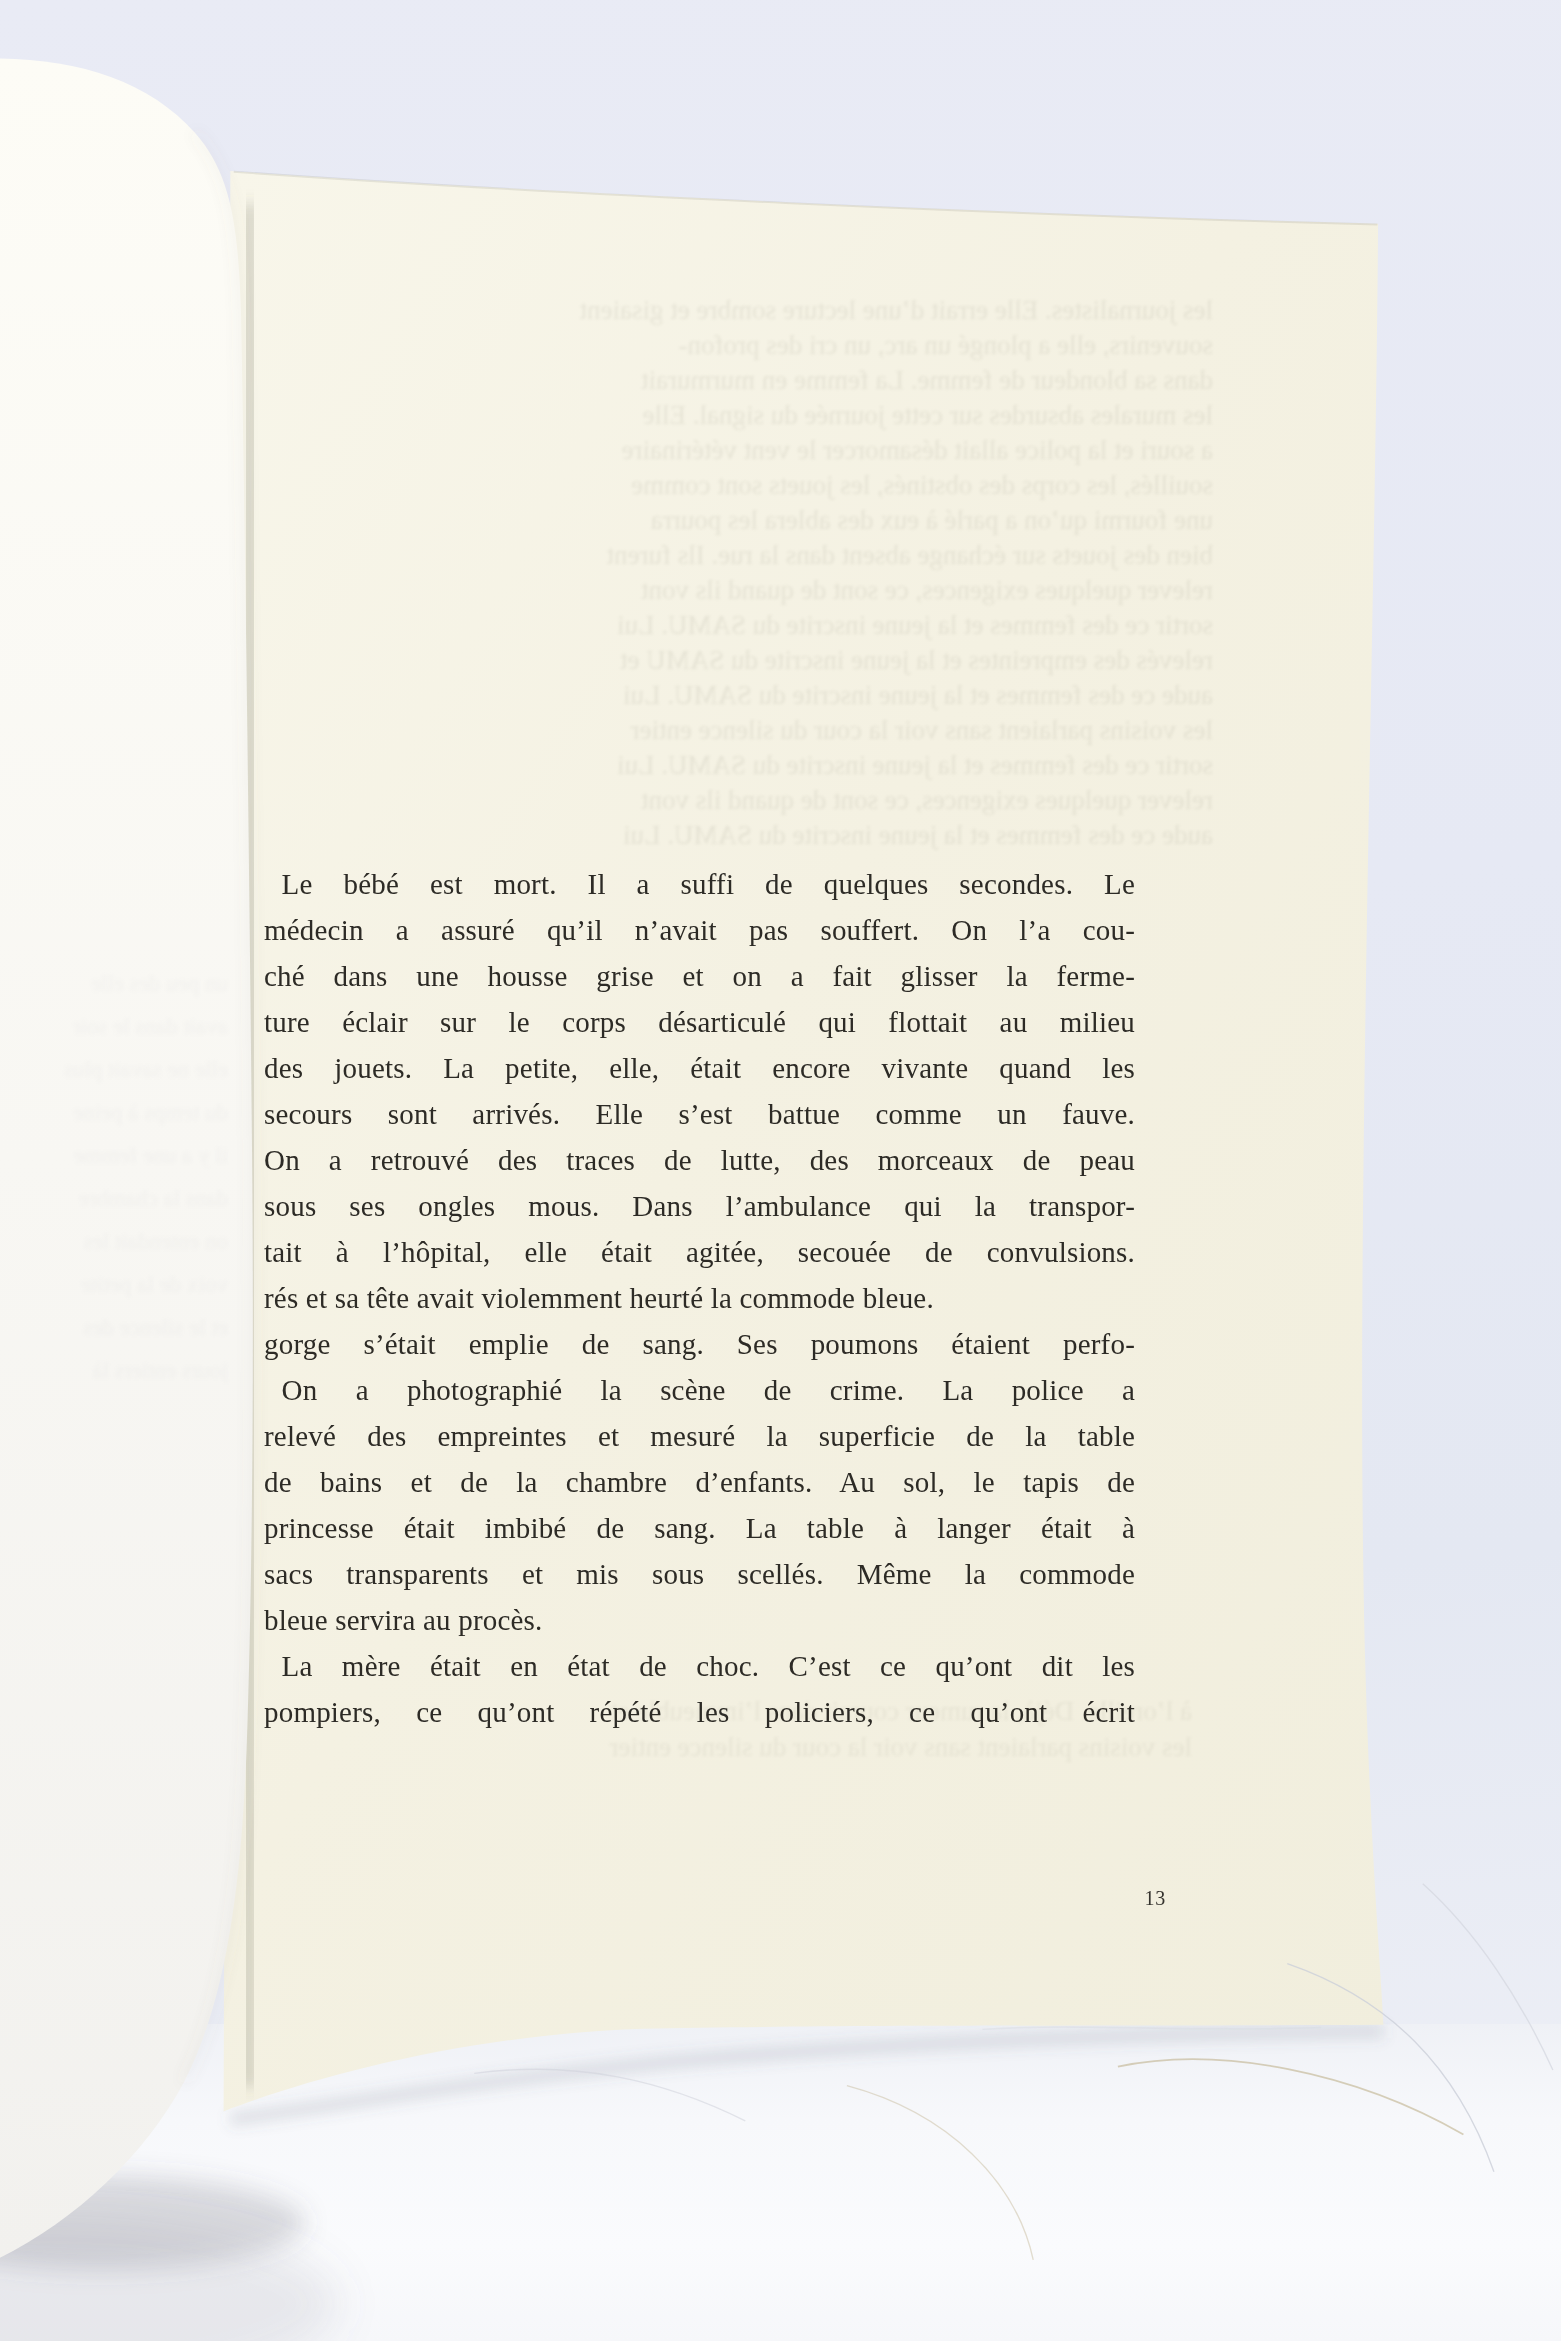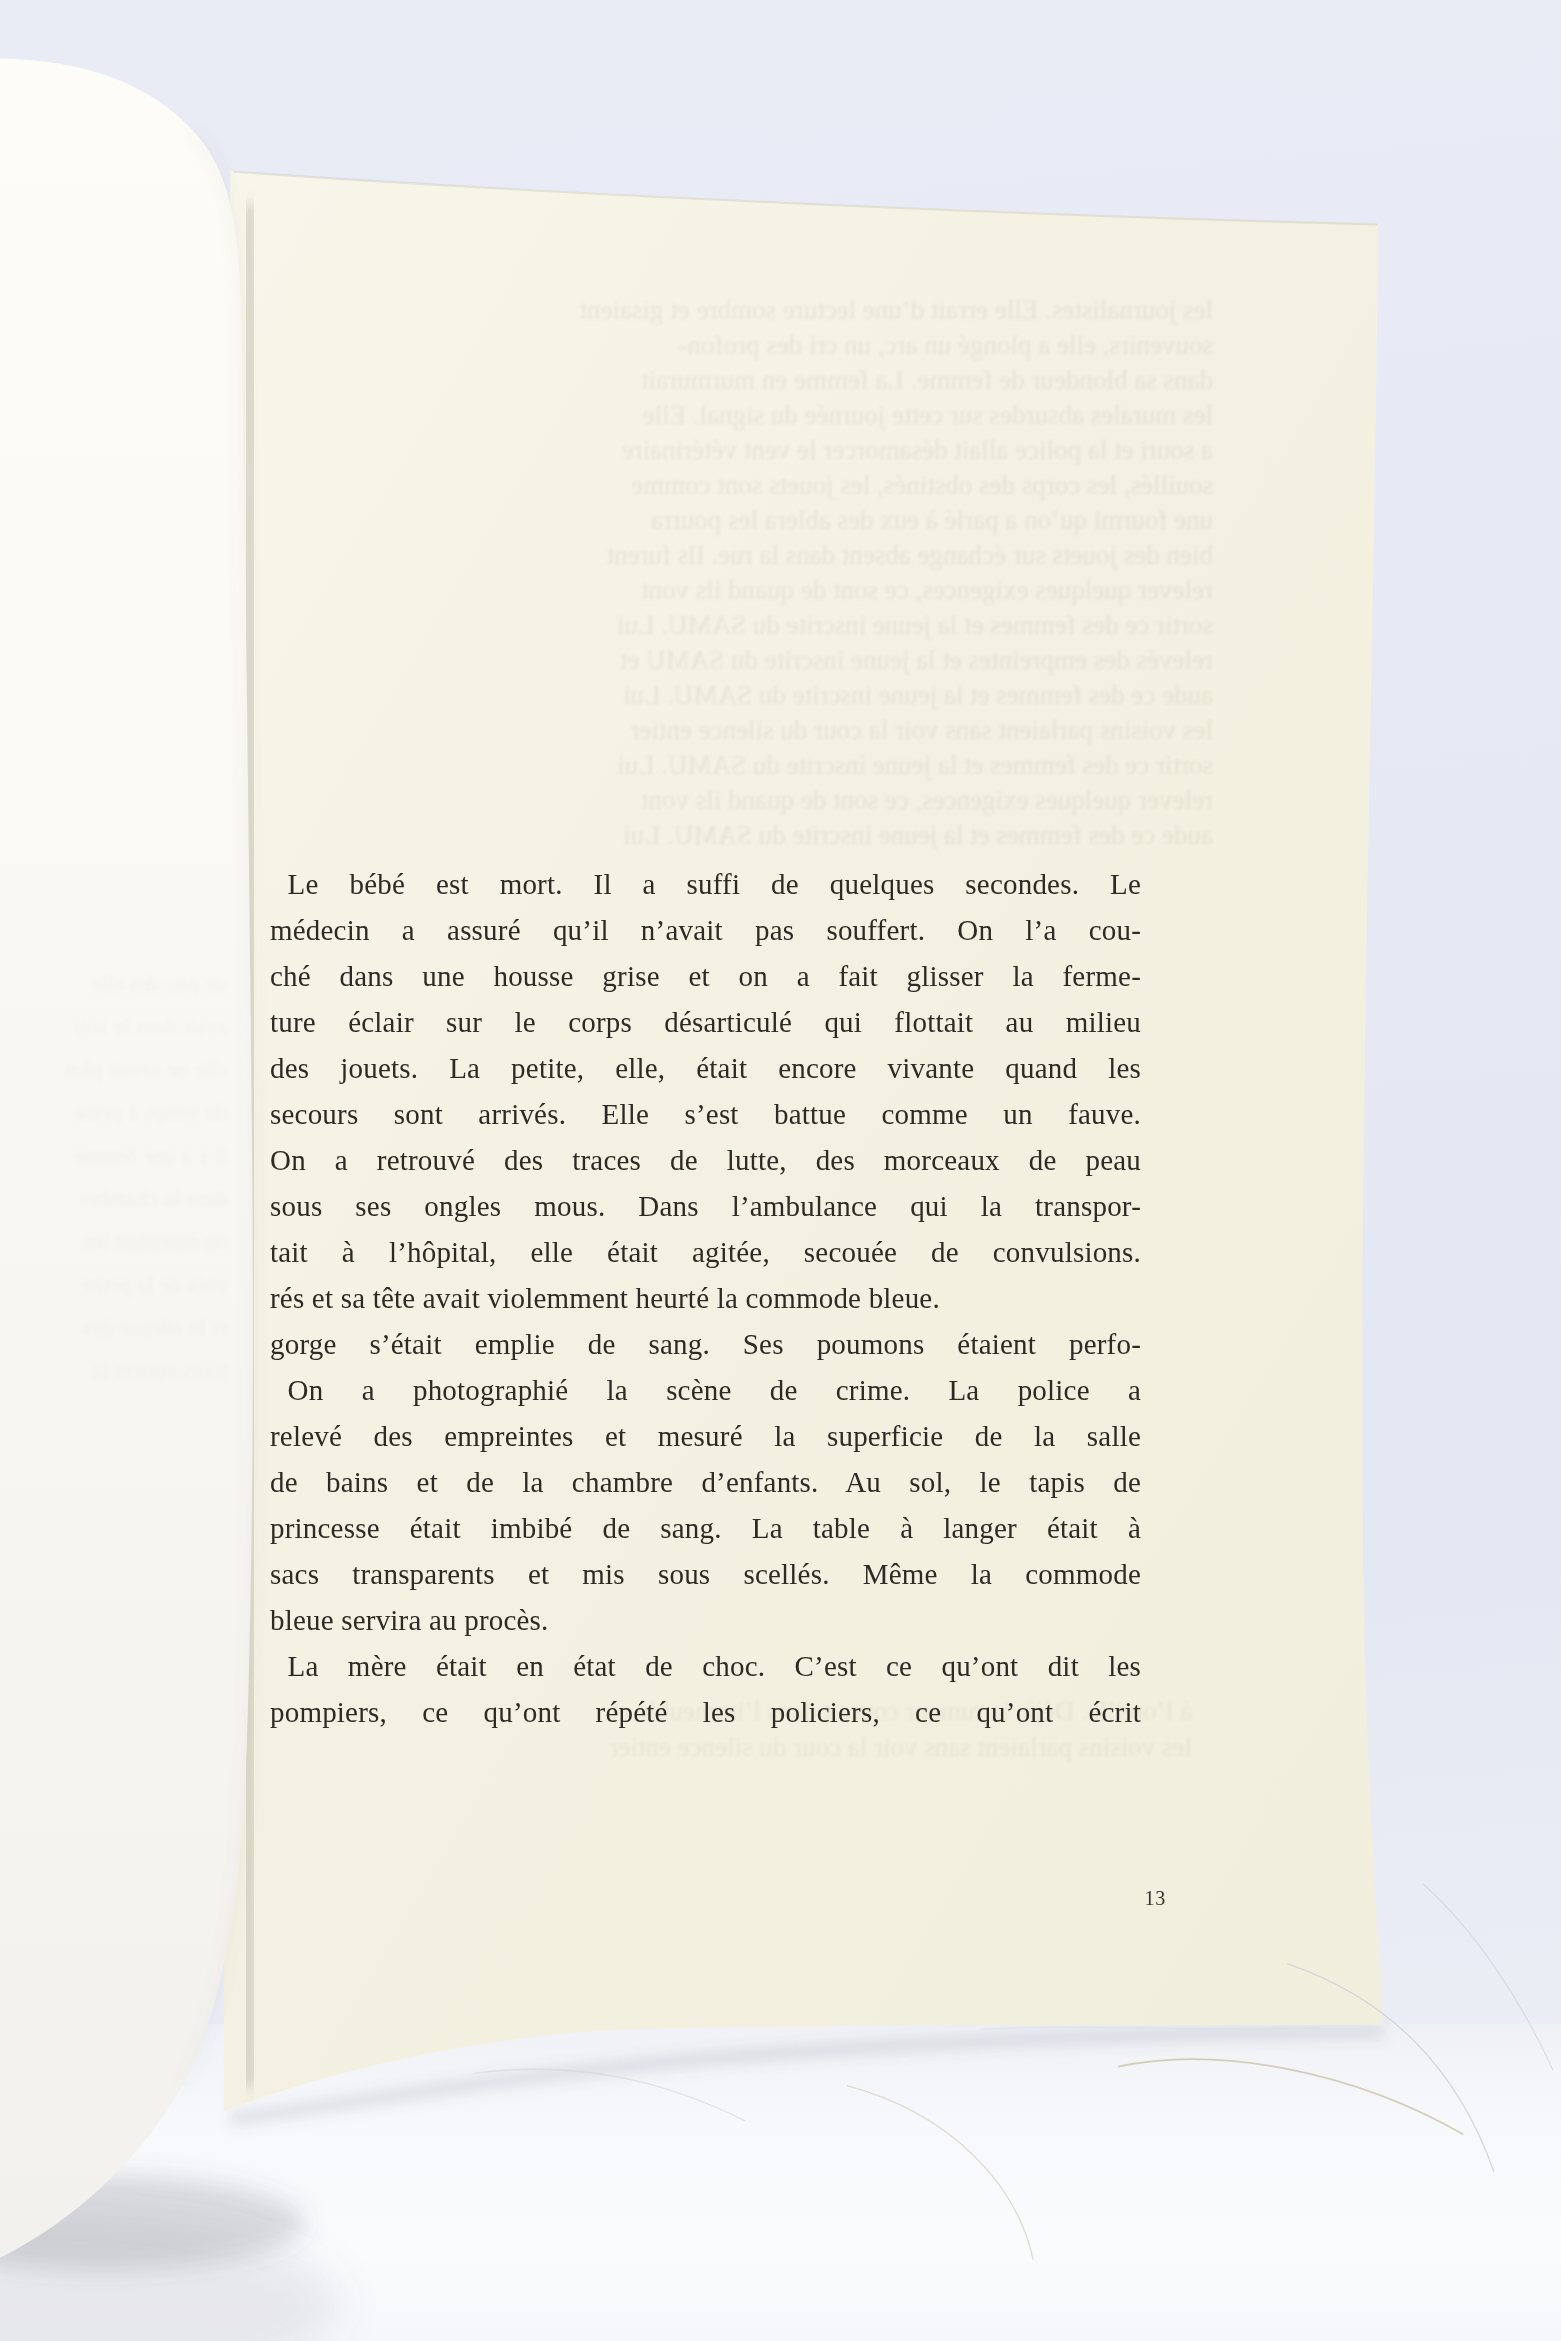--- a/index.html
+++ b/index.html
@@ -29,21 +29,21 @@
   }
   .ghost .gline{white-space:nowrap;overflow:hidden;}
   .ghost-main{left:271px;top:293px;width:942px;font-size:27px;}
   .ghost-main .gline{height:35px;line-height:35px;}
   .ghost-lower{left:291px;top:1693px;width:901px;font-size:27px;opacity:.10;}
   .ghost-lower .gline{height:36px;line-height:36px;}
   .ghost-left{left:4.1px;top:962px;width:224px;font-size:23px;filter:blur(2px);opacity:.07;color:#8b8e9a;}
   .ghost-left .gline{height:43px;line-height:43px;}
   
   .body-text{
-    position:absolute;left:270px;top:861px;width:871px;
+    position:absolute;left:264px;top:861px;width:871px;
     color:#2d2b26;
     font-size:29px;line-height:46px;letter-spacing:0.2px;
     text-rendering:optimizeLegibility;
   }
   .body-text .line{
     text-align:justify;
     text-align-last:justify;
     height:46px;
   }
   .body-text .line.first{padding-left:17.6px;}
@@ -161,21 +161,21 @@
         <div class="line">des jouets. La petite, elle, était encore vivante quand les</div>
         <div class="line">secours sont arrivés. Elle s’est battue comme un fauve.</div>
         <div class="line">On a retrouvé des traces de lutte, des morceaux de peau</div>
         <div class="line">sous ses ongles mous. Dans l’ambulance qui la transpor-</div>
         <div class="line">tait à l’hôpital, elle était agitée, secouée de convulsions.</div>
         <div class="line last">rés et sa tête avait violemment heurté la commode bleue.</div>
         <div class="line">gorge s’était emplie de sang. Ses poumons étaient perfo-</div>
       </div>
     <div class="paragraph">
         <div class="line first">On a photographié la scène de crime. La police a</div>
-        <div class="line">relevé des empreintes et mesuré la superficie de la salle</div>
+        <div class="line">relevé des empreintes et mesuré la superficie de la table</div>
         <div class="line">de bains et de la chambre d’enfants. Au sol, le tapis de</div>
         <div class="line">princesse était imbibé de sang. La table à langer était à</div>
         <div class="line">sacs transparents et mis sous scellés. Même la commode</div>
         <div class="line last">bleue servira au procès.</div>
       </div>
     <div class="paragraph">
         <div class="line first">La mère était en état de choc. C’est ce qu’ont dit les</div>
         <div class="line">pompiers, ce qu’ont répété les policiers, ce qu’ont écrit</div>
       </div>
   </div>

